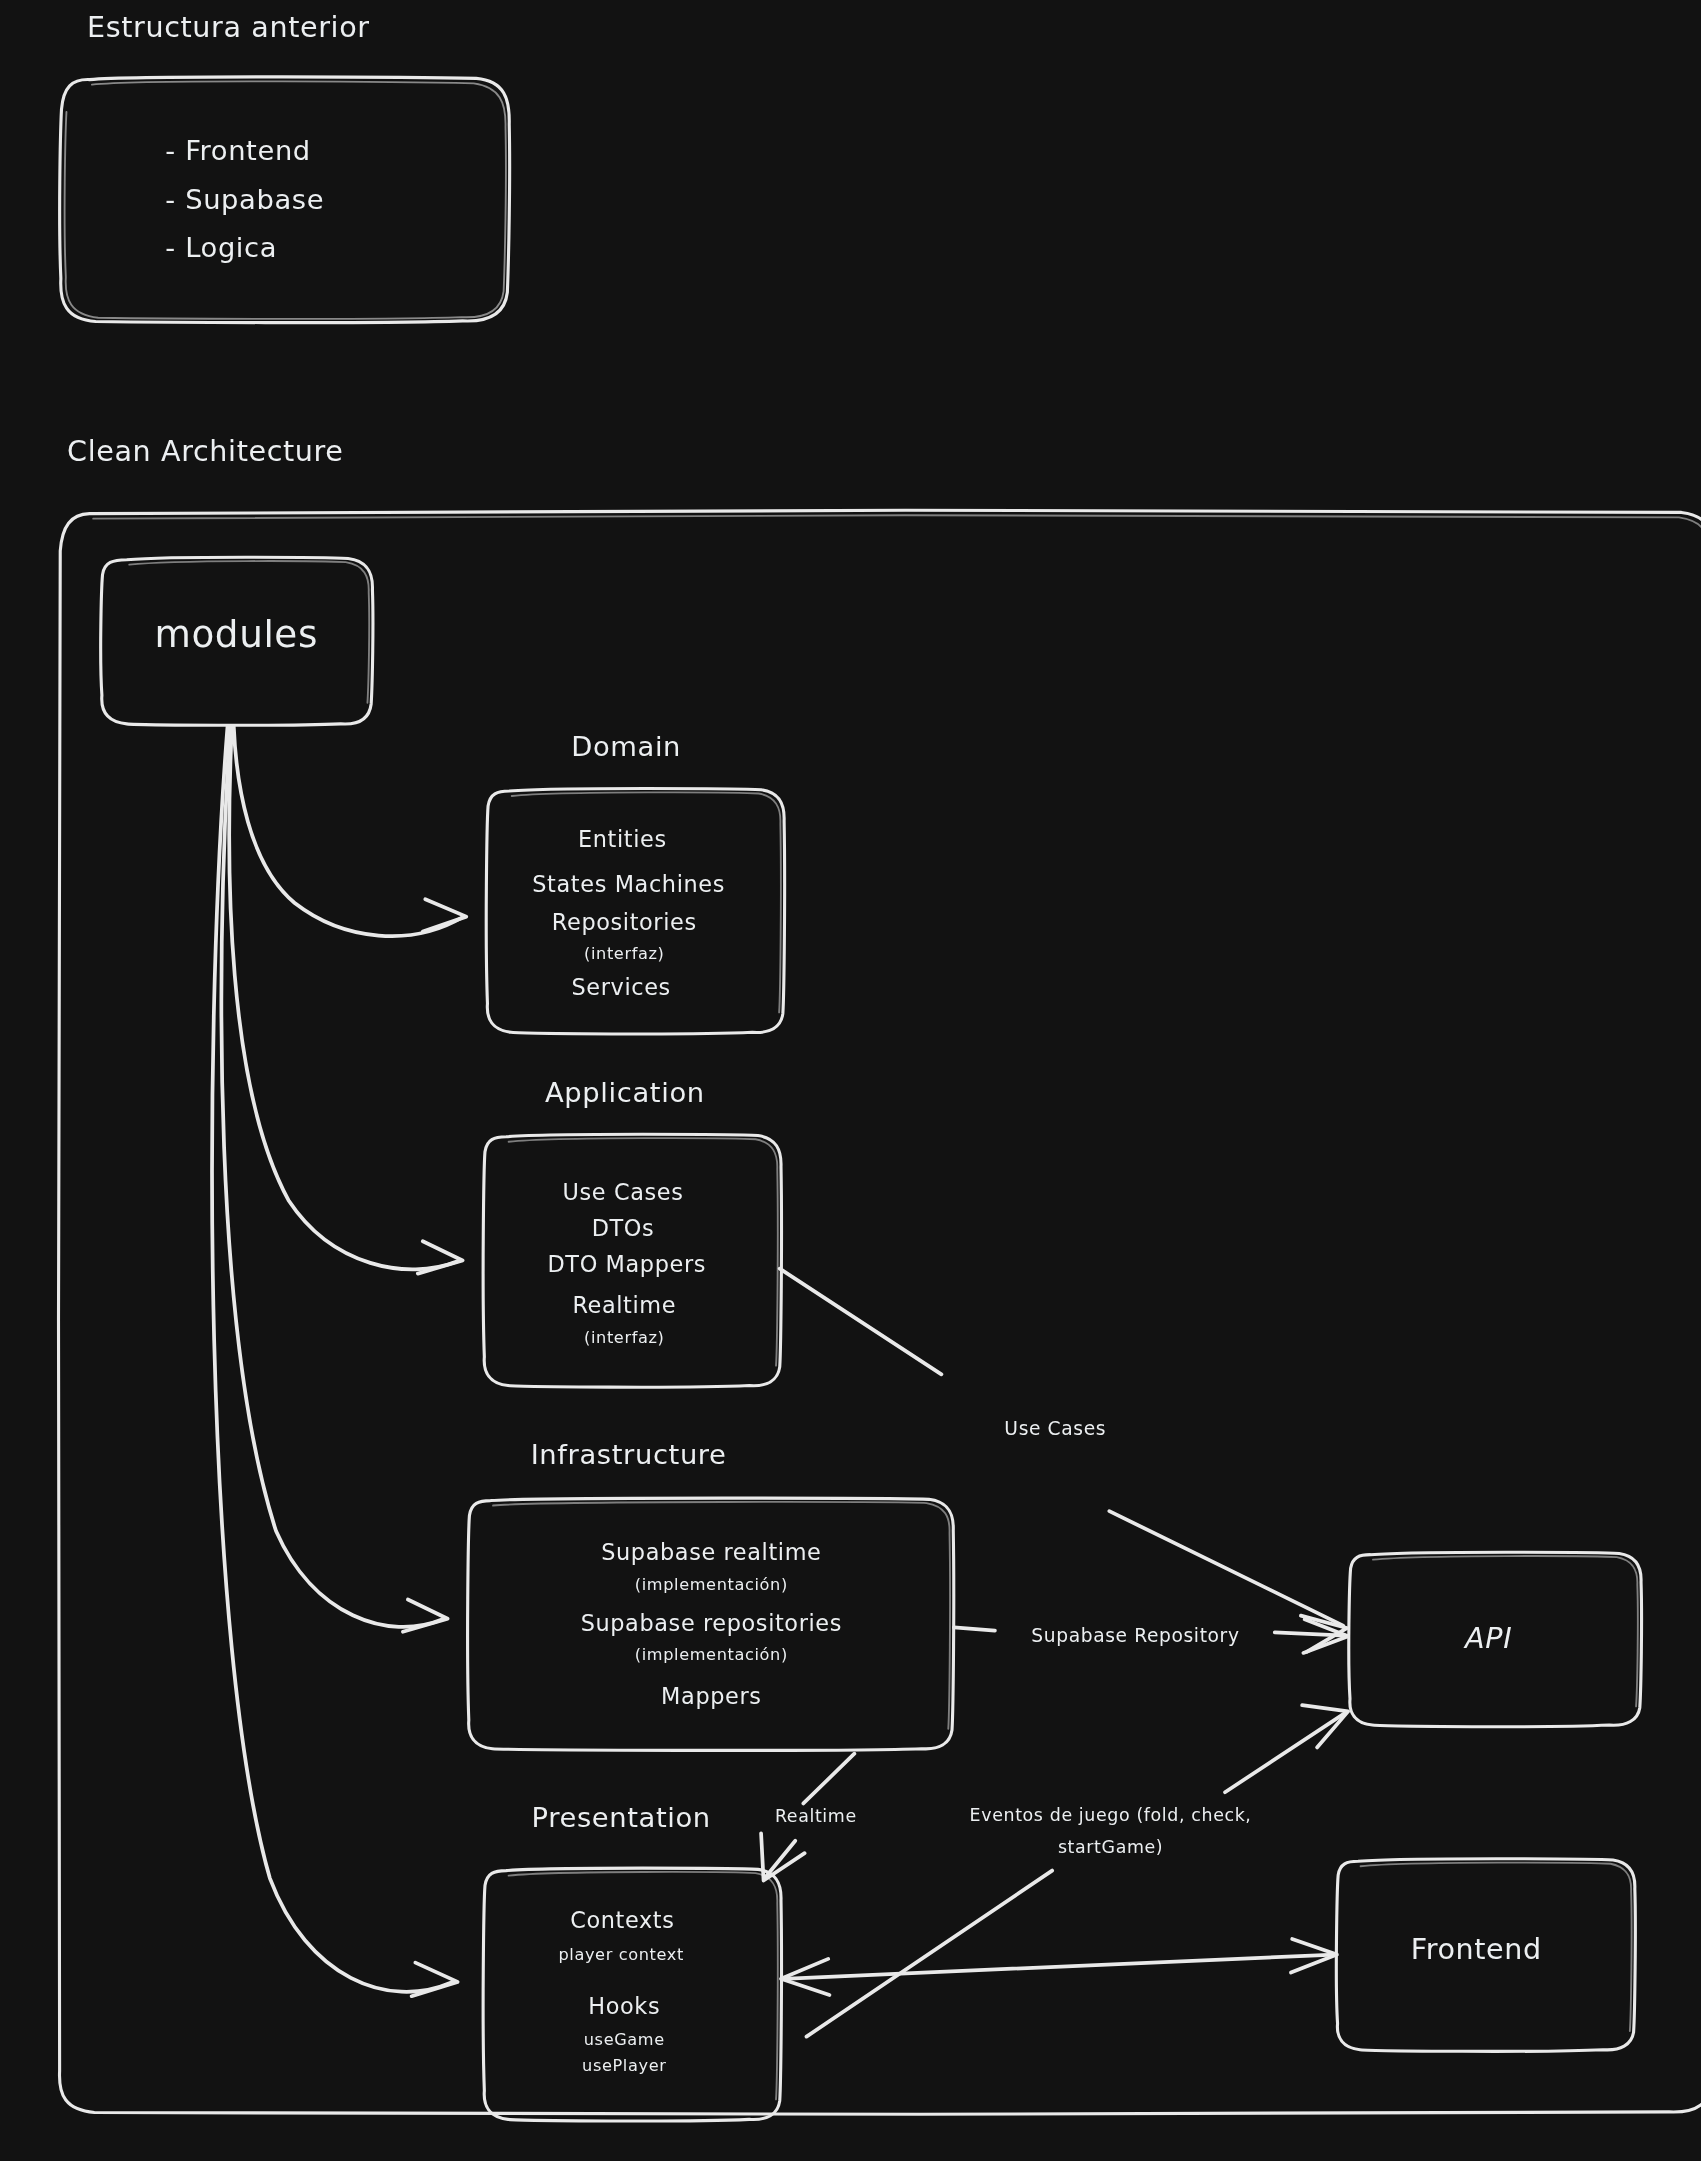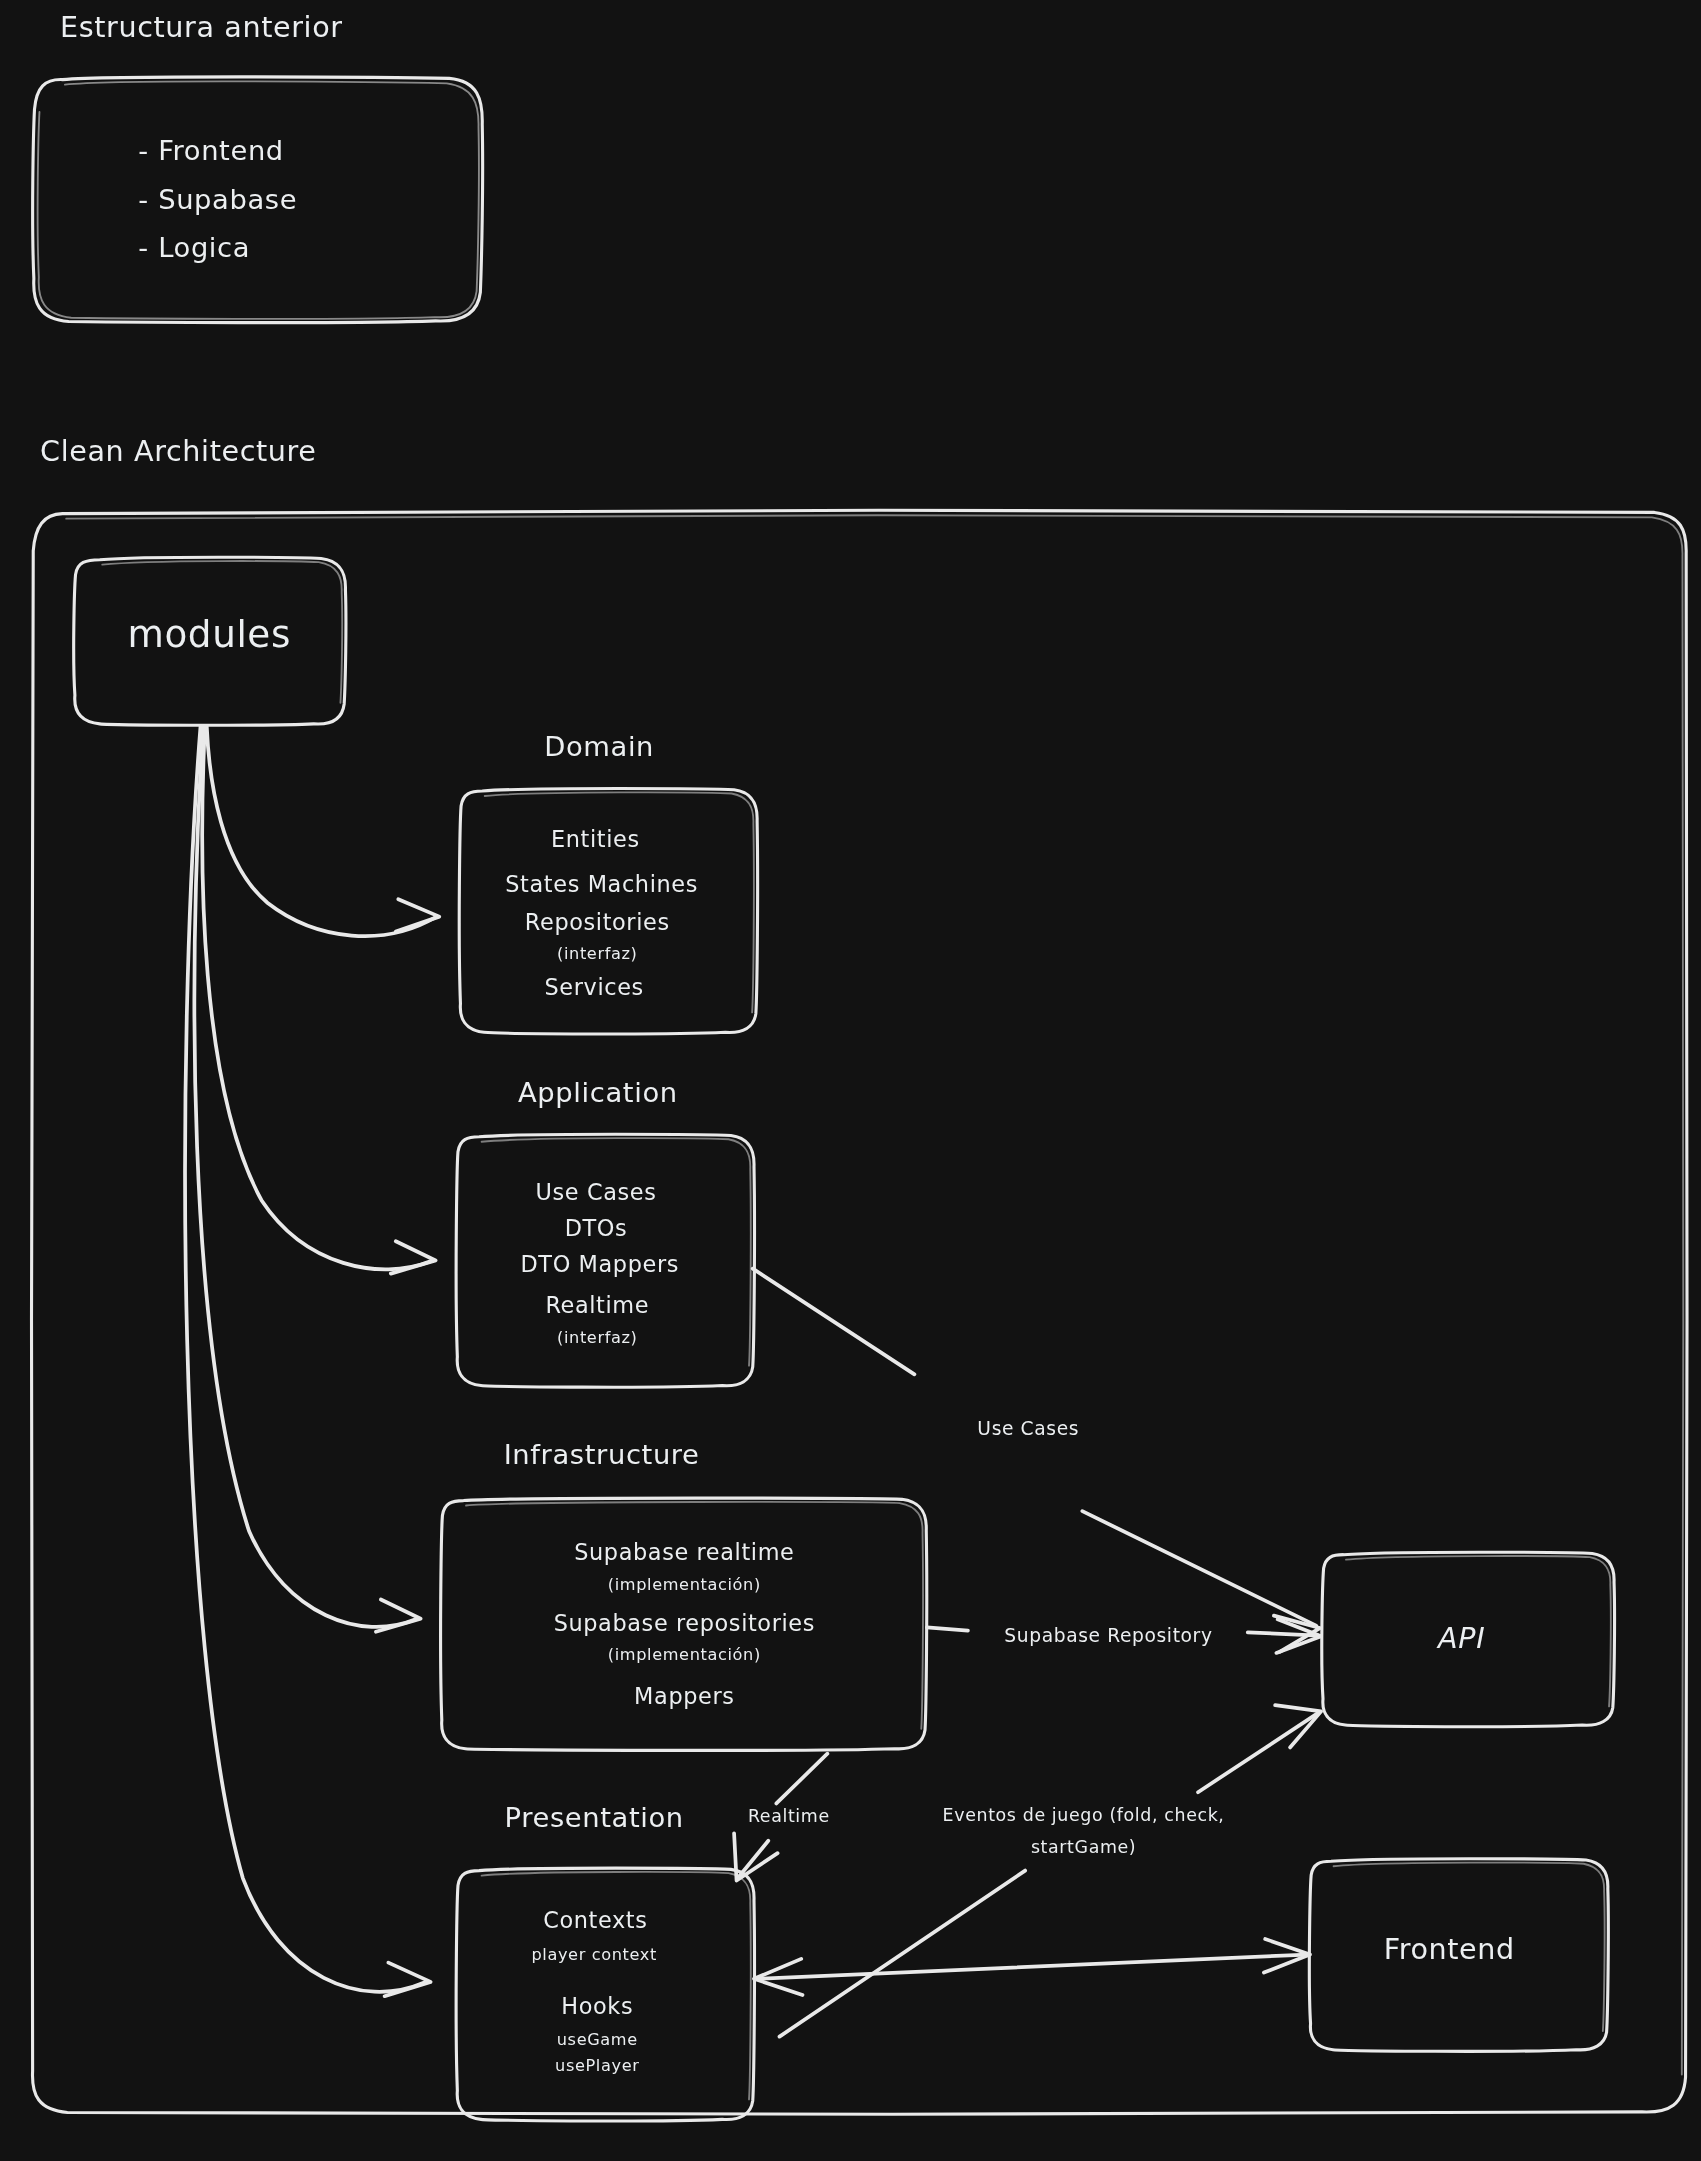--- a/index.html
+++ b/index.html
@@ -1,21 +1,21 @@
 <!DOCTYPE html>
 <html style="font-size:10px"><head>
 <meta charset="utf-8">
 <title>Clean Architecture Diagram</title>
 <style>
   html,body{margin:0;padding:0;background:#121212;}
   body{
     width:1702px;height:2161px;position:relative;overflow:hidden;
     font-family:"DejaVu Sans","Liberation Sans",sans-serif;
   }
-  #stage{position:absolute;inset:0;width:1660px;height:2161px;}
+  #stage{position:absolute;inset:0;width:1660px;height:2161px;margin-left:27px;}
   svg#canvas{position:absolute;left:0;top:0;width:1702px;height:2161px;display:block;}
   .sk{fill:none;stroke:#e9e9e9;stroke-linecap:round;stroke-linejoin:round;}
   .sk-box{stroke-width:5;}
   .sk-outer{stroke-width:5;}
   .sk-arrow{stroke-width:6;}
   .sk-head{stroke-width:6;fill:none;}
   text{fill:#eceff1;stroke:none;}
   .t-title{font-size:46px;}
   .t-section{font-size:44px;}
   .t-modules{font-size:60px;}

